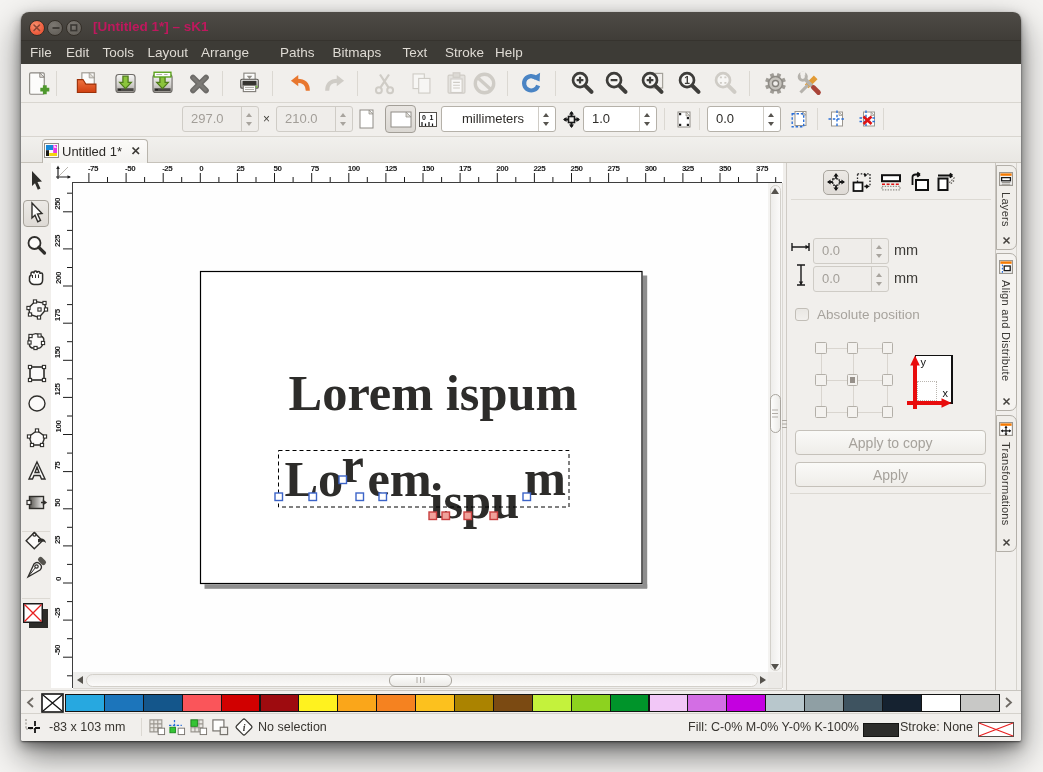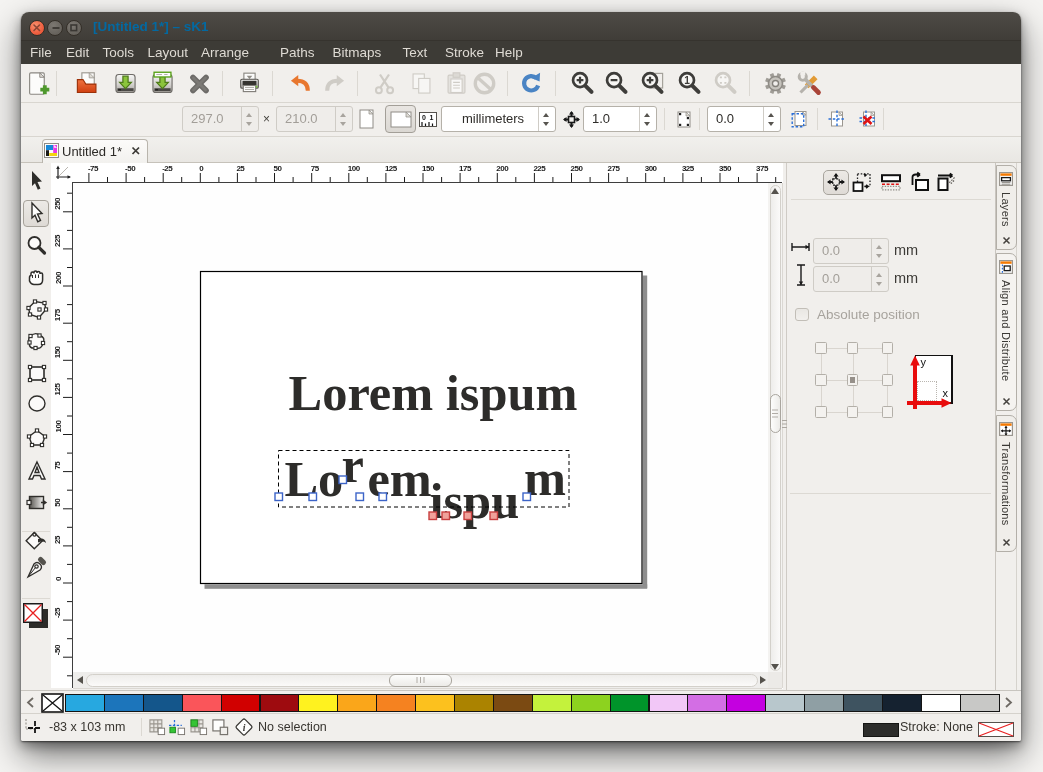--- a/index.html
+++ b/index.html
@@ -2,21 +2,21 @@
 <html><head><meta charset="utf-8"><style>
 *{margin:0;padding:0;box-sizing:border-box}
 html,body{width:1043px;height:772px;overflow:hidden}
 body{background:#f5f4f2;font-family:"Liberation Sans",sans-serif;position:relative}
 #win{position:absolute;left:21px;top:12px;width:1000px;height:729px;background:#f1efec;
  border-radius:8px 8px 2px 2px;box-shadow:0 1px 2px rgba(0,0,0,.55),0 14px 34px rgba(0,0,0,.52),0 5px 12px rgba(0,0,0,.34)}
 .ab{position:absolute}
 #ttl{left:0;top:0;width:1000px;height:29px;border-radius:8px 8px 0 0;
  background:linear-gradient(#4e4b46,#403d38);border-bottom:1px solid #36332e}
 .wbtn{top:7.5px;width:16px;height:16px;border-radius:50%}
-#ttxt{left:72px;top:0;height:29px;line-height:30px;font-size:13.5px;font-weight:bold;color:#0369a1}
+#ttxt{left:72px;top:0;height:29px;line-height:30px;font-size:13.5px;font-weight:bold;color:#be185d}
 #mbar{left:0;top:29px;width:1000px;height:23px;background:#3d3b36}
 .mi{top:29px;height:23px;line-height:24px;font-size:13.5px;color:#dfdbd4;position:absolute}
 #tb1{left:0;top:52px;width:1000px;height:39px;background:#f1efec;border-bottom:1px solid #d9d6d0}
 #tb2{left:0;top:91px;width:1000px;height:34px;background:#f1efec;border-bottom:1px solid #d9d6d0}
 .vsep{position:absolute;width:1px;background:#dbd8d2}
 .inp{position:absolute;height:26px;background:#fff;border:1px solid #b5b1a9;border-radius:3px;
  font-size:13px;color:#2e2c29;line-height:24px;padding-left:8px}
 .inp.dis{background:#efedea;border-color:#cfccc6;color:#a29e98}
 .spn{position:absolute;right:0;top:0;bottom:0;width:17px;border-left:1px solid #cfccc6}
 .spn i{position:absolute;left:4px;width:0;height:0;border:3.6px solid transparent}
@@ -611,20 +611,22 @@
 <div class="ab" style="left:894px;top:343px;width:38px;height:49px;background:#fff;border:1.5px solid #111;border-right-width:2.5px;border-bottom-width:2.5px"></div>
 <div class="ab" style="left:895.5px;top:369.4px;width:20px;height:19.5px;border:1px dotted #bab6b0"></div>
 <div class="ab" style="left:899.5px;top:344px;font-size:11px;color:#111">y</div>
 <div class="ab" style="left:921.5px;top:374.5px;font-size:11px;color:#111">x</div>
 <svg style="left:882px;top:340px" width="52" height="60" viewBox="0 0 52 60">
       <path d="M12,57 L12,13" stroke="#e80c0c" stroke-width="4"></path>
       <path d="M12,3.5 L16.8,13.5 L7.2,13.5 Z" fill="#e80c0c"></path>
       <path d="M4,51 L39,51" stroke="#e80c0c" stroke-width="4"></path>
       <path d="M48.5,51 L38.5,46.2 L38.5,55.8 Z" fill="#e80c0c"></path>
     </svg>
+<div class="pbtn ab" style="left:774px;top:418px;width:191px;height:25px;line-height:24px">Apply to copy</div>
+<div class="pbtn ab" style="left:774px;top:450px;width:191px;height:25px;line-height:24px">Apply</div>
 <div class="ab" style="left:769px;top:480.7px;width:201px;height:1px;background:#dcd9d3"></div>
 <div class="ab" style="left:973.5px;top:151px;width:1px;height:527px;background:#c9c5bf"></div>
 <div class="ab" style="left:994.5px;top:151px;width:1px;height:527px;background:#d6d3cd"></div>
 <div class="vtab" style="top:153px;height:85px;background:#f0eeea"></div>
 <svg style="left:977.5px;top:160px" width="14" height="14" viewBox="0 0 14 14">
       <rect x=".6" y=".6" width="12.8" height="12.8" fill="#fff" stroke="#9a968f" stroke-width="1.2"></rect>
       <rect x="1.4" y="1.4" width="11.2" height="2.4" fill="#f57900"></rect>
       <rect x="2.6" y="5.6" width="8.8" height="3.2" fill="#fff" stroke="#1a1a1a" stroke-width="1.3"></rect>
       <path d="M2.6,10.6 h8.8 M2.6,12.2 h8.8" stroke="#8f8c86" stroke-width="1"></path>
     </svg>
@@ -712,18 +714,19 @@
     </svg>
 <svg style="left:191px;top:707px" width="16.5" height="16.5" viewBox="0 0 18 18">
       <rect x="1" y="1" width="12" height="12" fill="#fdfdfc" stroke="#77746e" stroke-width="1.3"></rect>
       <rect x="9" y="9" width="8" height="8" fill="#f1efec" stroke="#77746e" stroke-width="1.3"></rect>
     </svg>
 <svg style="left:213.5px;top:706px" width="18" height="18" viewBox="0 0 20 20">
       <rect x="3.2" y="3.2" width="13.6" height="13.6" rx="2" transform="rotate(45 10 10)" fill="#fdfdfc" stroke="#3c3a36" stroke-width="1.4"></rect>
       <text x="10" y="14" font-size="11" font-weight="bold" font-style="italic" fill="#3c3a36" text-anchor="middle" font-family="Liberation Serif">i</text>
     </svg>
 <span class="st" style="left:237px">No selection</span>
+<span class="st" style="right:162px">Fill: C-0% M-0% Y-0% K-100%</span>
 <div class="ab" style="left:842px;top:710.5px;width:36px;height:14px;background:#2d2d2b;border:1px solid #151513"></div>
 <span class="st" style="right:48px">Stroke: None</span>
 <svg style="left:957px;top:710px" width="36" height="15">
       <rect x=".5" y=".5" width="35" height="14" fill="#fff" stroke="#55524d"></rect>
       <path d="M1,1 L35,14 M35,1 L1,14" stroke="#e82020" stroke-width="1.2"></path>
     </svg>
 </div>
 </body></html>

